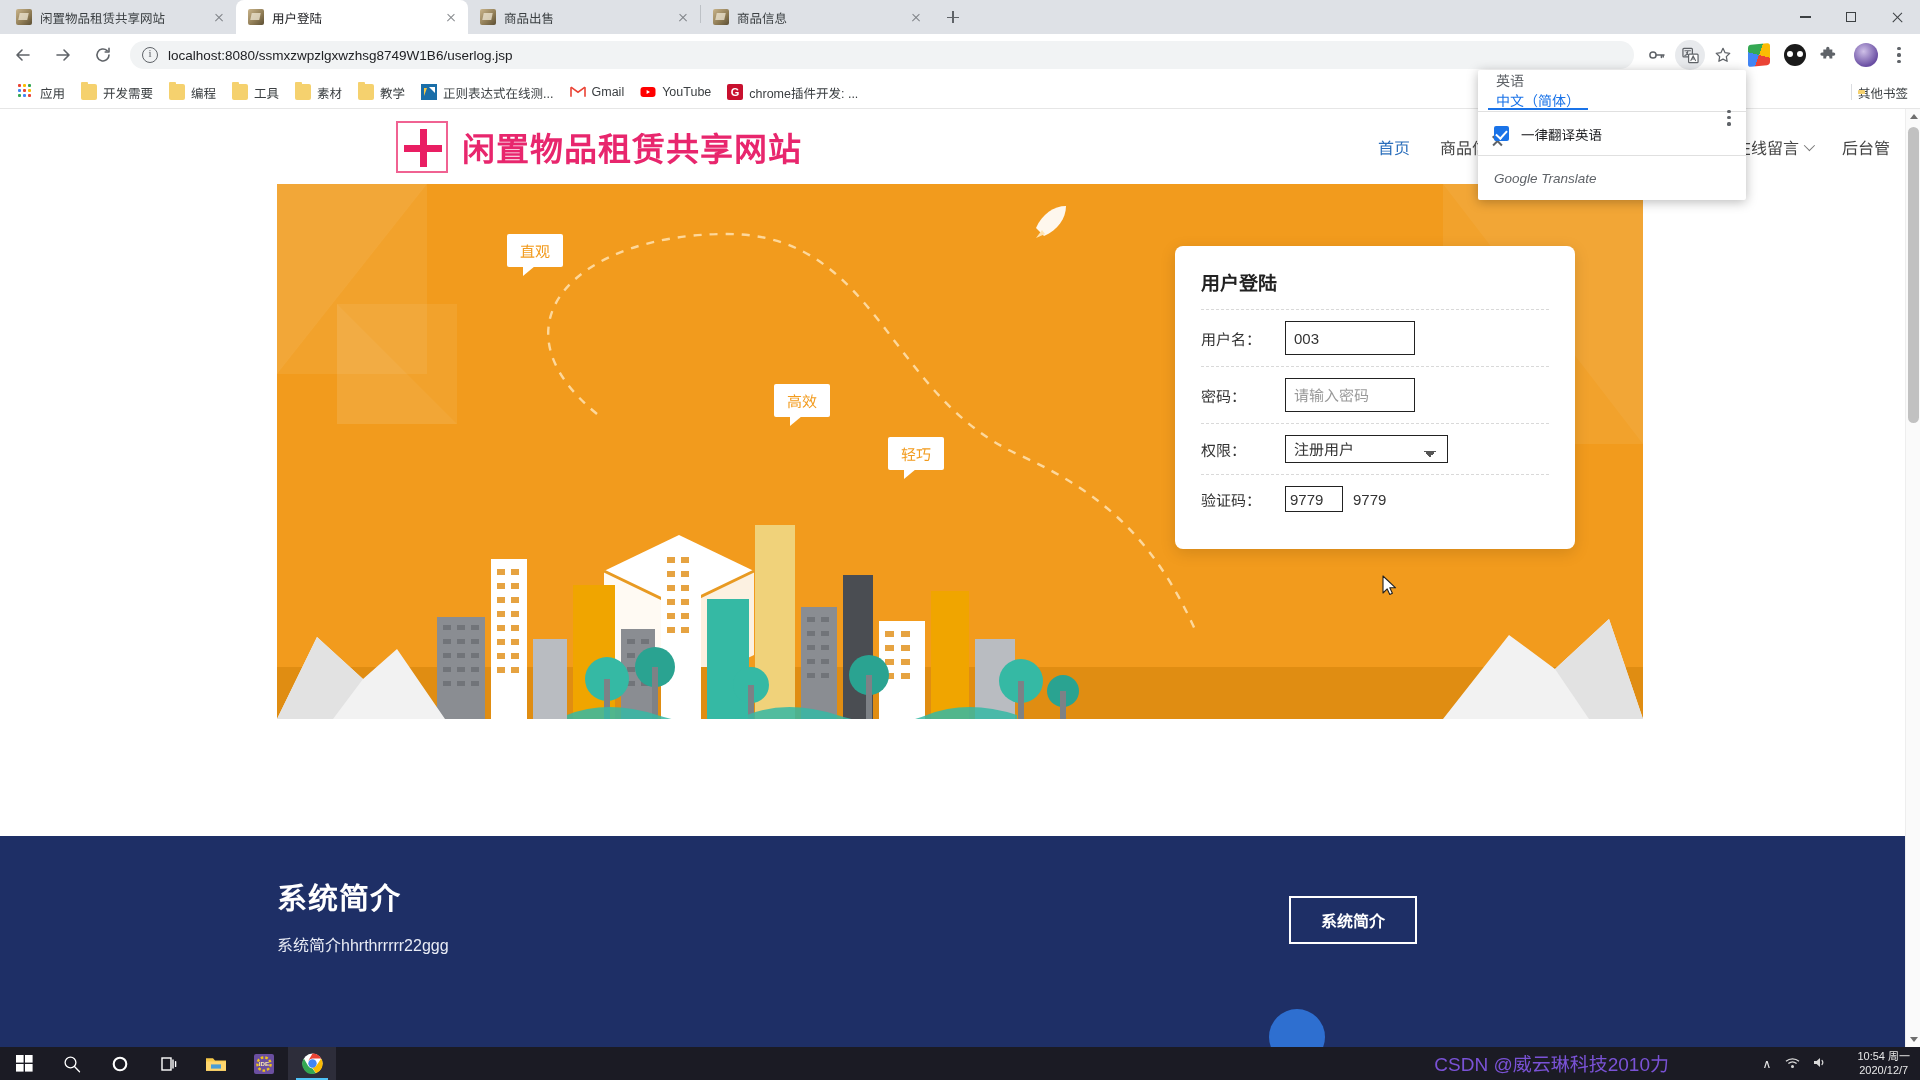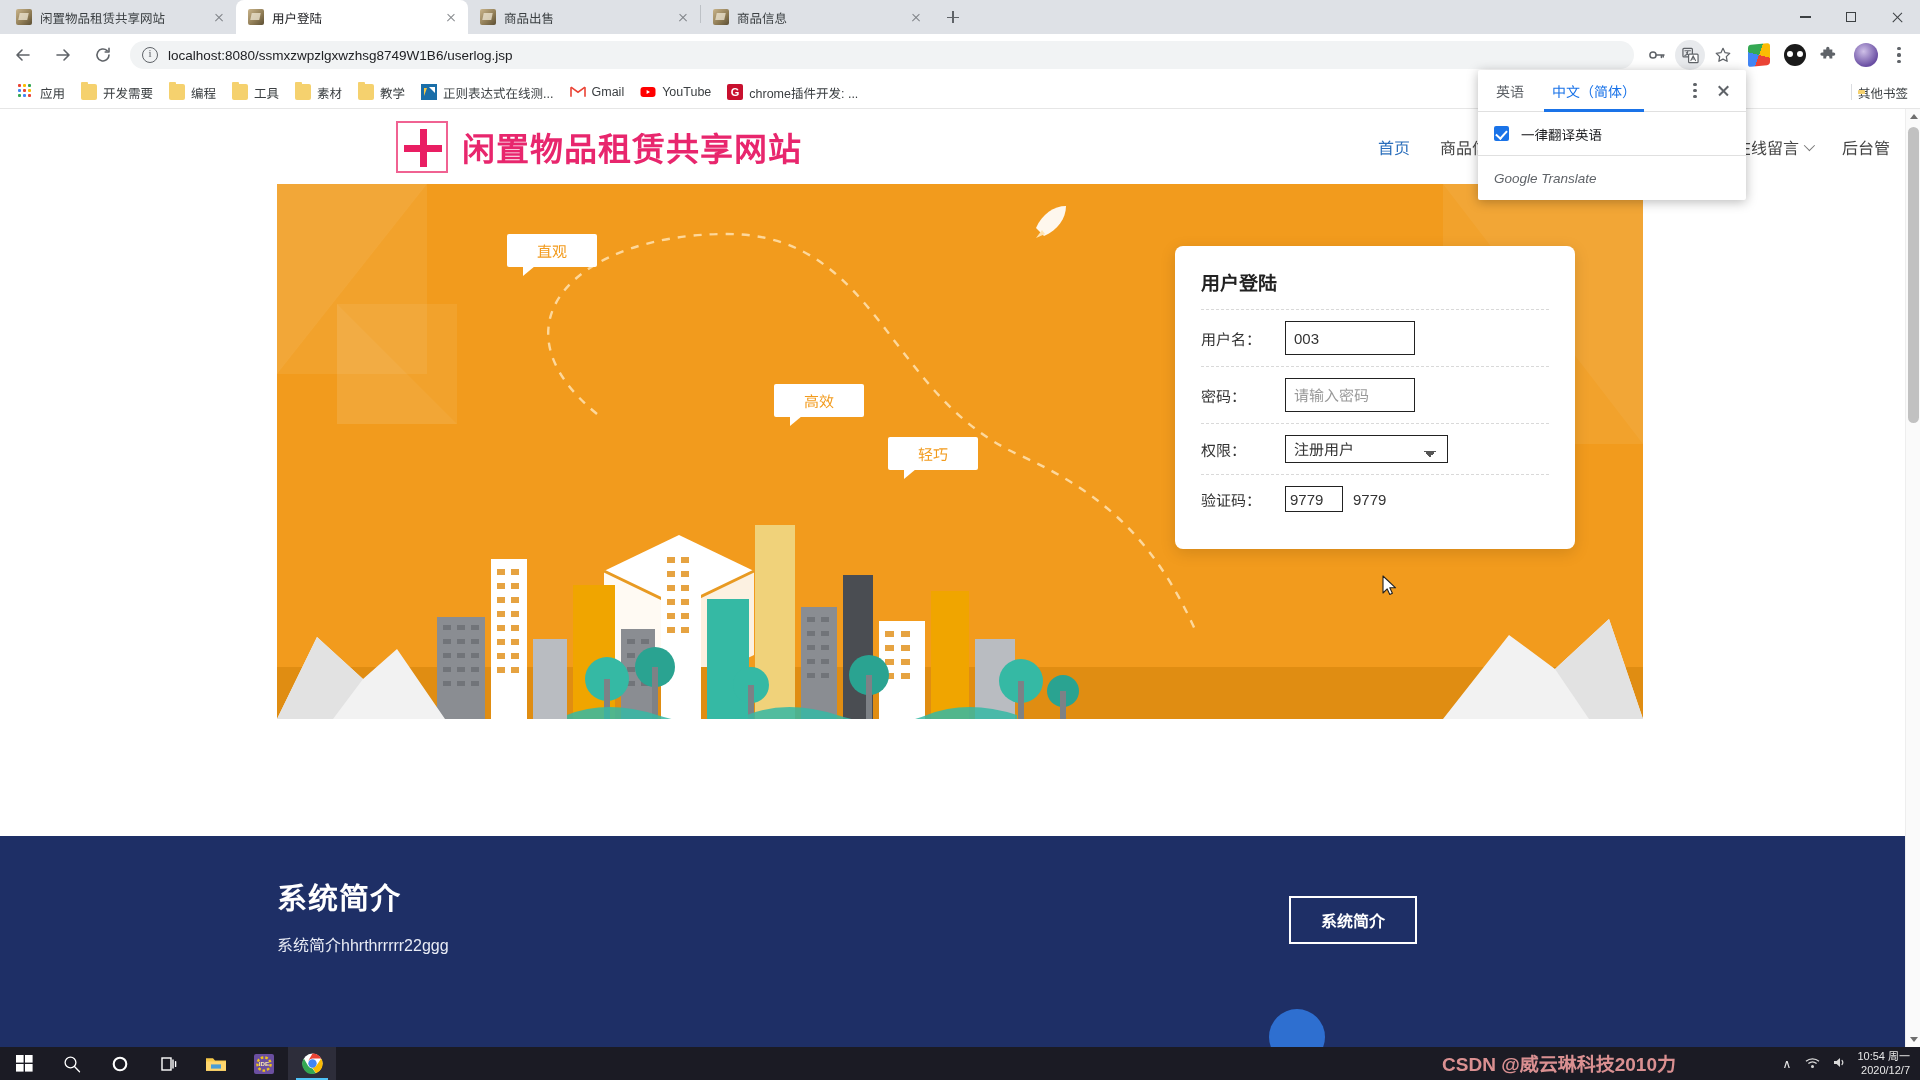--- a/index.html
+++ b/index.html
@@ -84,21 +84,21 @@
   .logo-mark:after{content:""; position:absolute; left:22px; top:6px; width:7px; height:38px; background:#e91e63;}
   .logo-text { font-size:33px; font-weight:bold; color:#e8266d; margin-left:14px; letter-spacing:1px; white-space:nowrap;}
 
   .site-nav { margin-left:auto; display:flex; align-items:center; gap:30px; padding-right:30px; font-size:16px; color:#444;}
   .site-nav .navitem { display:flex; align-items:center; gap:5px; white-space:nowrap;}
   .site-nav .navitem.active { color:#2a6ebb; }
   .caret { display:inline-block; width:8px; height:8px; border-right:1.6px solid #777; border-bottom:1.6px solid #777; transform:rotate(45deg) translateY(-2px);}
 
   .banner { margin:0 auto; width:1366px; height:535px; background:#f29b1d; position:relative; overflow:hidden; }
   .banner .facet { position:absolute; background:rgba(255,255,255,.07); }
-  .bubble { position:absolute; background:#fff; color:#f29b1d; font-size:15px; padding:6px 30px; border-radius:2px;font-family:Liberation Serif, serif; }
+  .bubble { position:absolute; background:#fff; color:#f29b1d; font-size:15px; padding:6px 13px; border-radius:2px;font-family:Liberation Serif, serif; }
   .bubble:after { content:""; position:absolute; left:16px; bottom:-9px; border-left:0 solid transparent; border-right:12px solid transparent; border-top:10px solid #fff;}
   .cube { position:absolute; }
   .ground { position:absolute; left:0; bottom:0; width:100%; height:52px; background:#e08d12; }
 
   
   .login-card { position:absolute; right:68px; top:62px; width:400px; background:#fff; border-radius:8px;
                 box-shadow:0 4px 16px rgba(0,0,0,.13); padding:22px 26px 26px 26px; }
   .login-card h3 { margin:0 0 14px 0; font-size:19px; color:#222; font-weight:bold;}
   .frow { display:flex; align-items:center; border-top:1px dashed #d9d9d9; padding:11px 0; }
   .frow:first-of-type { border-top:1px dashed #d9d9d9;}
@@ -127,21 +127,21 @@
   .footer .inner { position:relative; width:1366px; margin:0 auto; height:100%; }
   .footer h2 { margin:0; position:absolute; left:0; top:38px; font-size:30px; color:#fff; font-weight:bold; letter-spacing:1px;}
   .footer p { margin:0; position:absolute; left:0; top:96px; font-size:16px; color:#e9ecf5;}
   .footer .fbtn { position:absolute; right:226px; top:60px; width:128px; height:48px; border:2px solid #fff;
                   display:flex; align-items:center; justify-content:center; color:#fff; font-size:16px; font-weight:bold;}
   .footer .bubblebtn { position:absolute; right:318px; bottom:-18px; width:56px; height:56px; border-radius:50%; background:#2e6fd0;}
 
   
   .gt-popup { position:absolute; left:1478px; top:70px; width:268px; background:#fff;
               box-shadow:0 2px 12px rgba(0,0,0,.28); border-radius:2px; z-index:50; }
-  .gt-tabs { display:flex; align-items:center; height:42px; border-bottom:1px solid #e0e0e0; padding:0 4px;}
+  .gt-tabs { display:flex; align-items:flex-start; height:42px; border-bottom:1px solid #e0e0e0; padding:0 4px;flex-direction:column;}
   .gt-tab { height:42px; display:flex; align-items:center; padding:0 14px; font-size:14px; color:#5f6368; position:relative;}
   .gt-tab.active { color:#1a73e8; }
   .gt-tab.active:after { content:""; position:absolute; left:6px; right:6px; bottom:0; height:2.5px; background:#1a73e8;}
   .gt-kebab { margin-left:auto; width:26px; display:flex; flex-direction:column; align-items:center; gap:3px;}
   .gt-kebab span { width:3.2px; height:3.2px; border-radius:50%; background:#5f6368; display:block;}
   .gt-close { width:30px; height:30px; position:relative; margin-right:4px;}
   .gt-close:before,.gt-close:after{content:""; position:absolute; left:9px; top:14.5px; width:13px; height:1.5px; background:#5f6368;}
   .gt-close:before{transform:rotate(45deg);} .gt-close:after{transform:rotate(-45deg);}
   .gt-check-row { display:flex; align-items:center; height:44px; padding:0 16px; border-bottom:1px solid #e0e0e0;}
   .gt-checkbox { width:15px; height:15px; background:#1a73e8; border-radius:2px; position:relative; flex:0 0 15px; margin-right:12px;}
@@ -154,22 +154,22 @@
   .vscroll .thumb { position:absolute; left:2px; width:11px; background:#c1c1c1; border-radius:6px;}
   .vs-arrow { position:absolute; left:0; width:15px; height:15px; display:flex; align-items:center; justify-content:center;}
   .vs-arrow i { width:0; height:0; border-left:4px solid transparent; border-right:4px solid transparent; display:block;}
 
   
   .taskbar { position:absolute; left:0; bottom:0; width:1920px; height:33px; background:#1b1b24; display:flex; align-items:center;}
   .tb-item { width:48px; height:33px; display:flex; align-items:center; justify-content:center; position:relative;}
   .tb-item.active { background:#2d2d3a; }
   .tb-item.active:after { content:""; position:absolute; left:8px; right:8px; bottom:0; height:2.5px; background:#4fc3f7;}
   .tray { margin-left:auto; display:flex; align-items:center; padding-right:10px; color:#e8e8e8; font-size:11px;}
-  .clock { text-align:right; line-height:1.25; margin-left:4px; }
-  .watermark { position:absolute; right:244px; bottom:4px; font-size:19px; color:#fca5a5; opacity:.85; white-space:nowrap; font-weight:bold;}
+  .clock { text-align:center; line-height:1.25; margin-left:24px; }
+  .watermark { position:absolute; right:251px; bottom:4px; font-size:19px; color:#8b5cf6; opacity:.85; white-space:nowrap; font-weight:normal;}
 </style>
 </head>
 <body>
 
 <div id="chrome">
 
   <div class="tabstrip">
     <div class="tab">
       <span class="favicon"></span>
       <span class="tlabel">闲置物品租赁共享网站</span>

